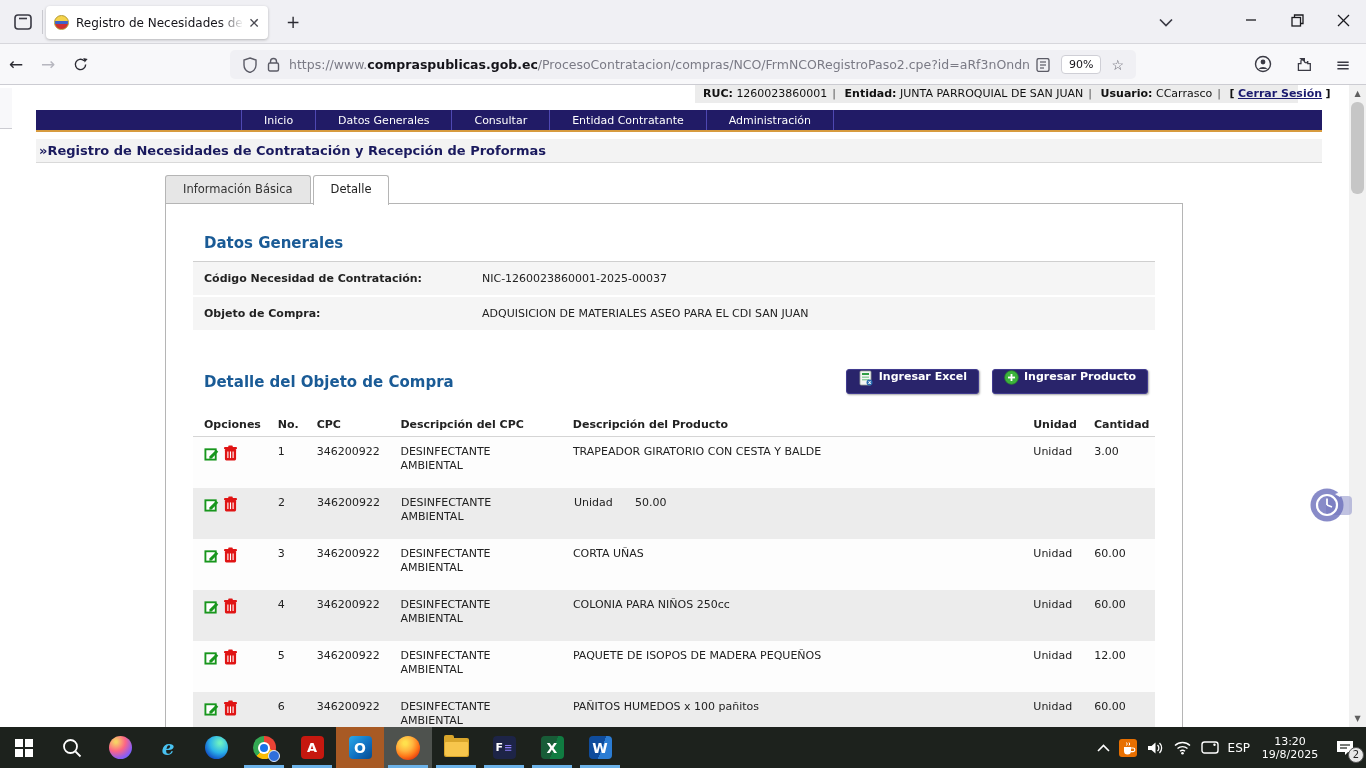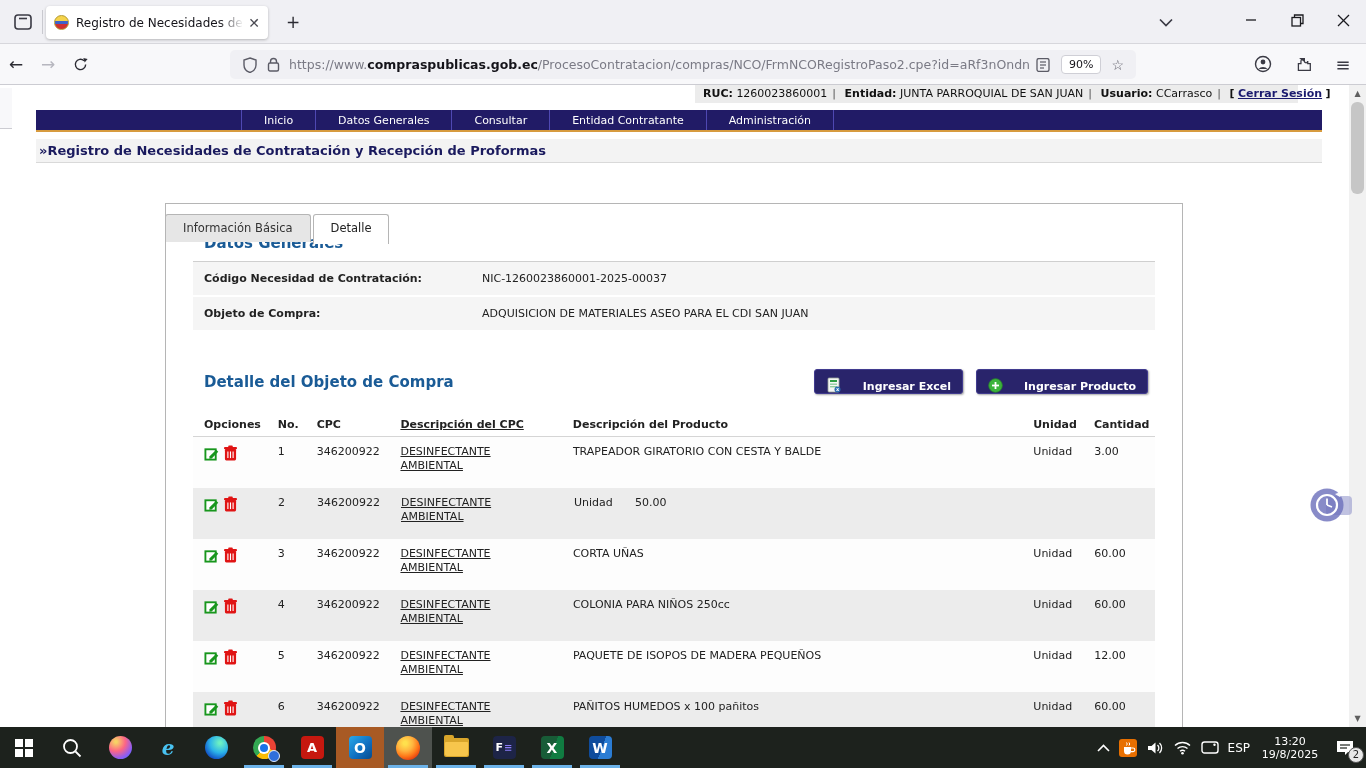--- a/index.html
+++ b/index.html
@@ -41,46 +41,46 @@
   .chip-right { left:695px; top:0; width:603px; }
   .chip .pipe { color:#555; padding:0 5px; }
   .logout-link { color:#1a1a6e; font-weight:bold; text-decoration:underline; cursor:pointer; }
 
   .mainnav { position:absolute; left:36px; top:25px; width:1286px; height:22px; background:#211b66; border-bottom:2px solid #d79b3f; display:flex; padding-left:205px; }
   .mainnav .nav-item { color:#fff; font-size:11px; line-height:22px; padding:0 22px; border-left:1px solid #4f48b2; white-space:nowrap; cursor:pointer; }
   .mainnav .nav-item:last-child { border-right:1px solid #4f48b2; }
 
   .pagetitle-strip { position:absolute; left:36px; top:54px; width:1286px; height:24px; background:#f3f3f3; border-bottom:1px solid #d9d9d9; font-size:13px; font-weight:bold; color:#1a1a5e; line-height:23px; padding-left:3px; }
 
-  .tabs-row { position:absolute; left:165px; top:90px; height:29px; z-index:3; display:flex;margin-top:39px; }
+  .tabs-row { position:absolute; left:165px; top:90px; height:29px; z-index:3; display:flex; }
   .ptab { height:28px; line-height:27px; padding:0 17px; background:#e6e6e6; border:1px solid #b5b5b5; border-bottom:none; border-radius:3px 3px 0 0; font-size:11.5px; color:#333; margin-right:2px; cursor:pointer; }
   .ptab.active { background:#fff; font-weight:normal; height:30px; color:#222; }
 
   .panel { position:absolute; left:165px; top:118px; width:1018px; height:560px; background:#fff; border:1px solid #b5b5b5; z-index:2; overflow:hidden; }
 
   .section-h { margin:30px 0 0 38px; font-size:15px; font-weight:bold; color:#1a5b96; }
   .dg-sep { margin:9px 27px 0 27px; border-top:1px solid #cfcfcf; }
   .dg-row { margin:0 27px; background:#f5f5f5; height:35px; display:flex; align-items:center; border-bottom:2px solid #fff; font-size:11px; color:#222; }
   .dg-label { width:289px; padding-left:11px; font-weight:bold; }
 
   .detail-head { margin:37px 27px 0 27px; position:relative; height:26px; }
   .detail-head .section-h2 { font-size:15px; font-weight:bold; color:#1a5b96; position:absolute; left:11px; top:4px; }
   .btn-group { position:absolute; right:7px; top:0; display:flex; gap:13px; }
-  .navy-btn { display:inline-flex; align-items:flex-end; gap:21px; background:#29246b; border:1px solid #413b8f; color:#fff; font-weight:bold; font-size:11px; padding:0 11px; height:25px; border-radius:3px; box-shadow:1px 1px 2px rgba(0,0,0,.35); cursor:pointer; white-space:nowrap; }
+  .navy-btn { display:inline-flex; align-items:flex-start; gap:5px; background:#29246b; border:1px solid #413b8f; color:#fff; font-weight:bold; font-size:11px; padding:0 11px; height:25px; border-radius:3px; box-shadow:1px 1px 2px rgba(0,0,0,.35); cursor:pointer; white-space:nowrap; }
 
   .tbl { margin:18px 27px 0 27px; font-size:11px; color:#222; }
   .tr { display:flex; }
   .tr.head { font-weight:bold; height:24px; align-items:center; border-bottom:1px solid #d5d5d5; }
   .tr.body { min-height:51px; }
   .tr.odd { background:#fdfdfd; }
   .tr.even { background:#ececec; }
   .td { padding:8px 0 0 11px; }
   .tr.head .td { padding-top:0; }
   .c-op { width:74px; } .c-no { width:39px; } .c-cpc { width:84px; }
-  .c-dcpc { width:173px;text-decoration:underline; } .c-dprod { width:462px; } .c-uni { width:61px; }
+  .c-dcpc { width:173px; } .c-dprod { width:462px; } .c-uni { width:61px; }
   .c-cant { width:72px; text-align:left; padding-right:10px; }
   .cpc-wrap { display:block; width:105px; line-height:14px; }
   .op-icons { display:flex; gap:5px; align-items:center; }
 
   
   .scrollbar { position:absolute; right:0; top:85px; width:17px; height:683px; background:#f1f1f1; z-index:40; }
   .sb-arrow { position:absolute; left:0; width:17px; height:15px; color:#5f5f5f; font-size:8px; text-align:center; line-height:15px; }
   .sb-up { top:1px; } .sb-down { top:626px; }
   .sb-thumb { position:absolute; left:2px; top:17px; width:13px; height:92px; background:#c6c6c6; border-radius:6px; }
 

